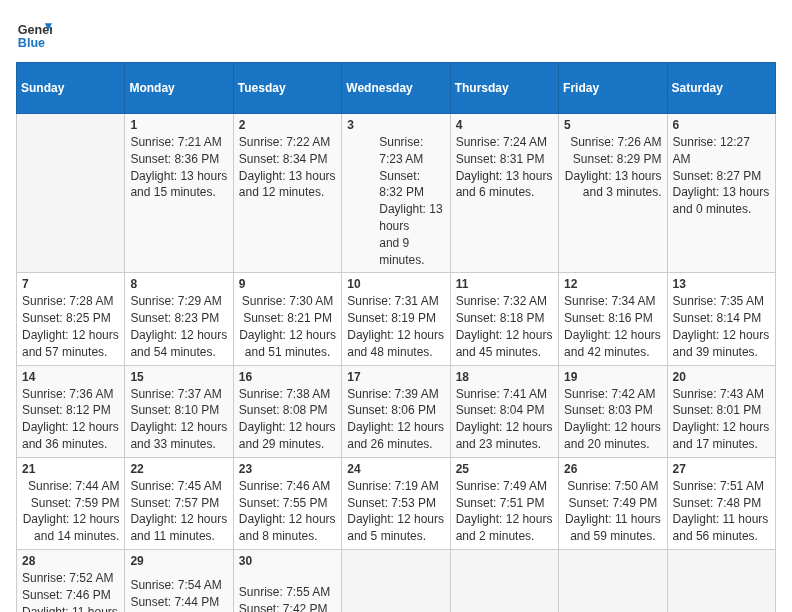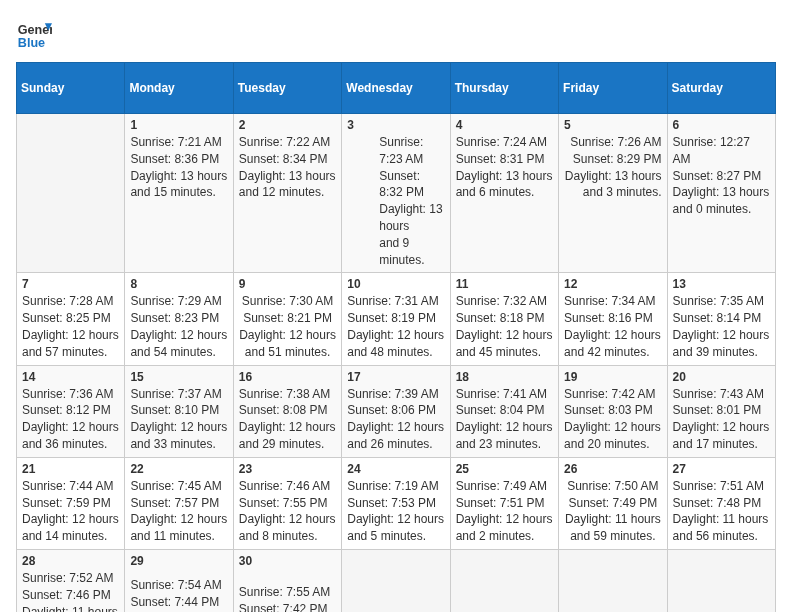--- a/index.html
+++ b/index.html
@@ -258,21 +258,21 @@
           <span class="day-num">20</span>
           <div class="day-info" style="white-space: pre-line;">Sunrise: 7:43 AM
 Sunset: 8:01 PM
 Daylight: 12 hours
 and 17 minutes.</div>
         </td>
       </tr>
       <tr>
         <td>
           <span class="day-num">21</span>
-          <div class="day-info" style="white-space: pre-line;">Sunrise: 7:44 AM
+          <div class="day-info" style="white-space: pre-line; text-align: right;">Sunrise: 7:44 AM
 Sunset: 7:59 PM
 Daylight: 12 hours
 and 14 minutes.</div>
         </td>
         <td>
           <span class="day-num">22</span>
           <div class="day-info" style="white-space: pre-line;">Sunrise: 7:45 AM
 Sunset: 7:57 PM
 Daylight: 12 hours
 and 11 minutes.</div>

